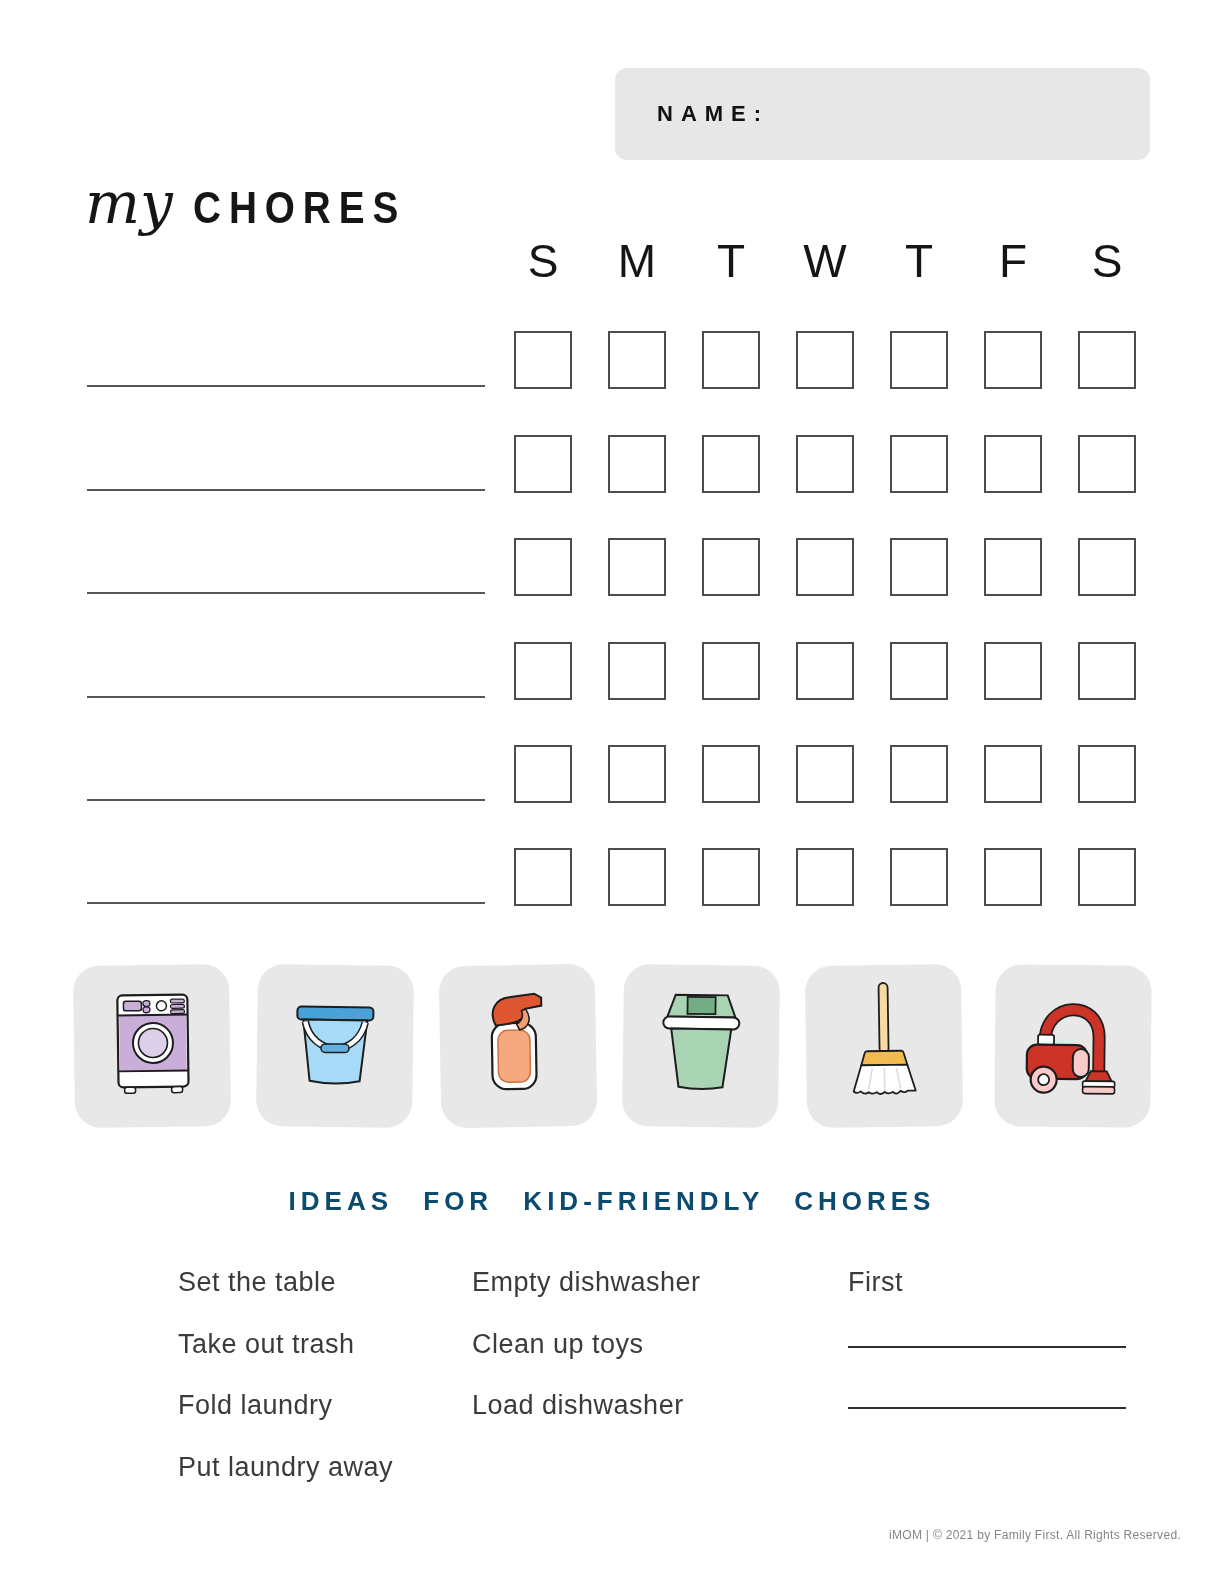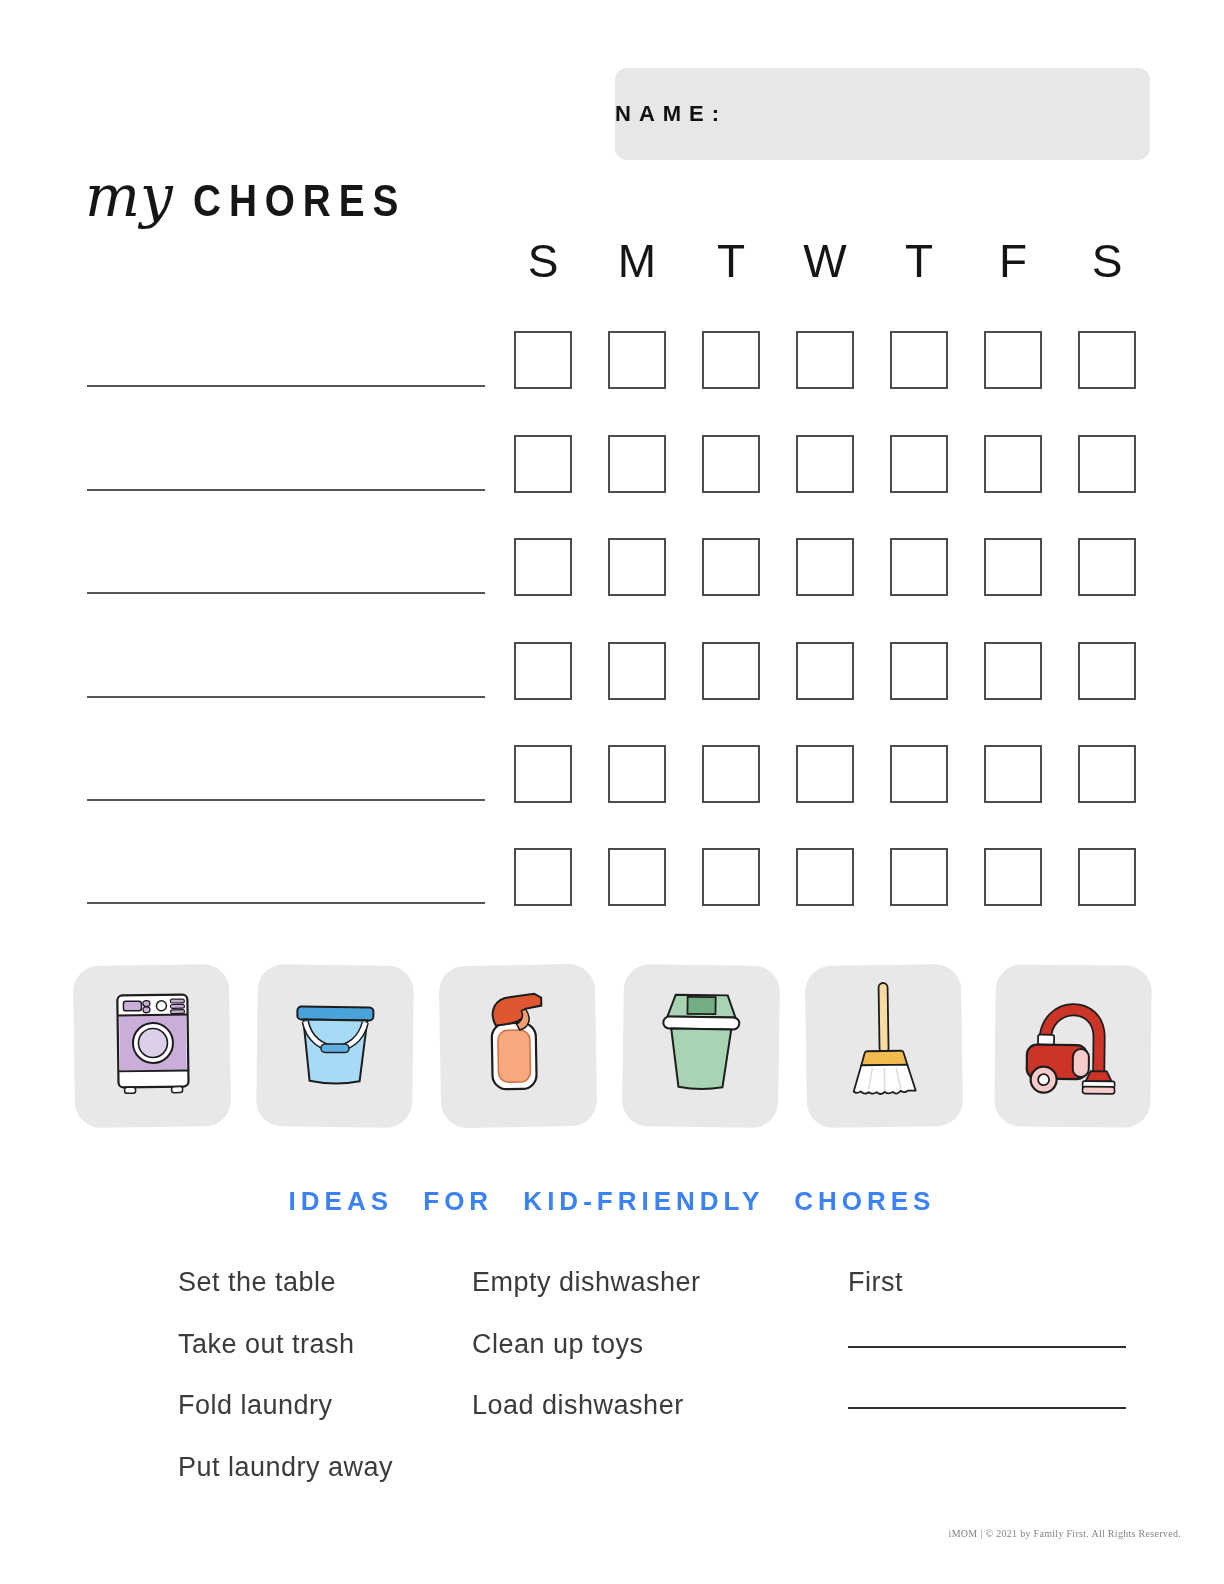--- a/index.html
+++ b/index.html
@@ -11,24 +11,24 @@
     --ideas-ink:#3b3b3b;
     --footer-ink:#858585;
   }
   *{margin:0;padding:0;box-sizing:border-box;}
   html,body{width:1224px;height:1584px;background:#fff;overflow:hidden;}
   body{position:relative;font-family:"Liberation Sans",sans-serif;color:var(--ink);}
 
   
   .name-box{position:absolute;left:615px;top:68px;width:535px;height:92px;
     background:var(--box-bg);border-radius:12px;display:flex;align-items:center;}
-  .name-box span{font-size:22px;letter-spacing:8px;font-weight:600;color:#111;}
-
-  
-  .title{position:absolute;left:85px;top:167px;display:flex;align-items:baseline;height:72px;}
+  .name-box span{padding-left:42px;font-size:22px;letter-spacing:8px;font-weight:600;color:#111;}
+
+  
+  .title{position:absolute;left:85px;top:174px;display:flex;align-items:baseline;height:72px;}
   .title .script{font-family:"DejaVu Serif",serif;font-style:italic;font-size:58px;color:#161616;line-height:1;}
   .title .caps{font-size:44px;font-weight:600;letter-spacing:9px;margin-left:20px;
     transform:scaleX(.88);transform-origin:left bottom;color:#161616;line-height:1;}
 
   
   .days{position:absolute;left:514px;top:238px;display:flex;gap:36px;}
   .days .day{width:58px;text-align:center;font-size:46px;font-weight:300;color:#151515;line-height:1;}
 
   
   .grid{position:absolute;left:0;top:284px;width:1224px;}
@@ -44,33 +44,33 @@
   .tile svg{width:156px;height:162px;}
   .t1{left:74px;transform:rotate(-.8deg);}
   .t2{left:257px;transform:rotate(.7deg);}
   .t3{left:440px;transform:rotate(-1deg);}
   .t4{left:623px;transform:rotate(.8deg);}
   .t5{left:806px;transform:rotate(-.9deg);}
   .t6{left:995px;transform:rotate(.6deg);}
 
   
   .ideas-heading{position:absolute;left:0;top:1186px;width:1224px;text-align:center;
-    font-size:26px;font-weight:700;letter-spacing:5px;word-spacing:18px;color:#3b82f6;}
+    font-size:26px;font-weight:700;letter-spacing:5px;word-spacing:18px;color:#0c4a6e;}
   .ideas{position:absolute;left:0;top:1252px;width:1224px;}
   .ideas-col{position:absolute;top:0;}
   .ideas-col.c1{left:178px;}
   .ideas-col.c2{left:472px;}
   .ideas-col.c3{left:848px;}
   .idea{height:61.5px;display:flex;align-items:center;font-size:27px;color:var(--ideas-ink);letter-spacing:.5px;}
   .idea.blank{align-items:flex-start;}
   .idea .underline{width:278px;height:34px;border-bottom:2px solid #2f2f2f;}
 
   
-  .footer{position:absolute;right:43px;top:1528px;font-family:Liberation Serif, serif;
-    font-size:10px;color:var(--footer-ink);letter-spacing:.3px;}
+  .footer{position:absolute;right:43px;top:1528px;font-family:Liberation Sans, sans-serif;
+    font-size:12px;color:var(--footer-ink);letter-spacing:.3px;}
 </style>
 </head>
 <body>
 
 <div class="name-box">
   <span>NAME:</span>
 </div>
 
 <div class="title">
   <span class="script">my</span>

